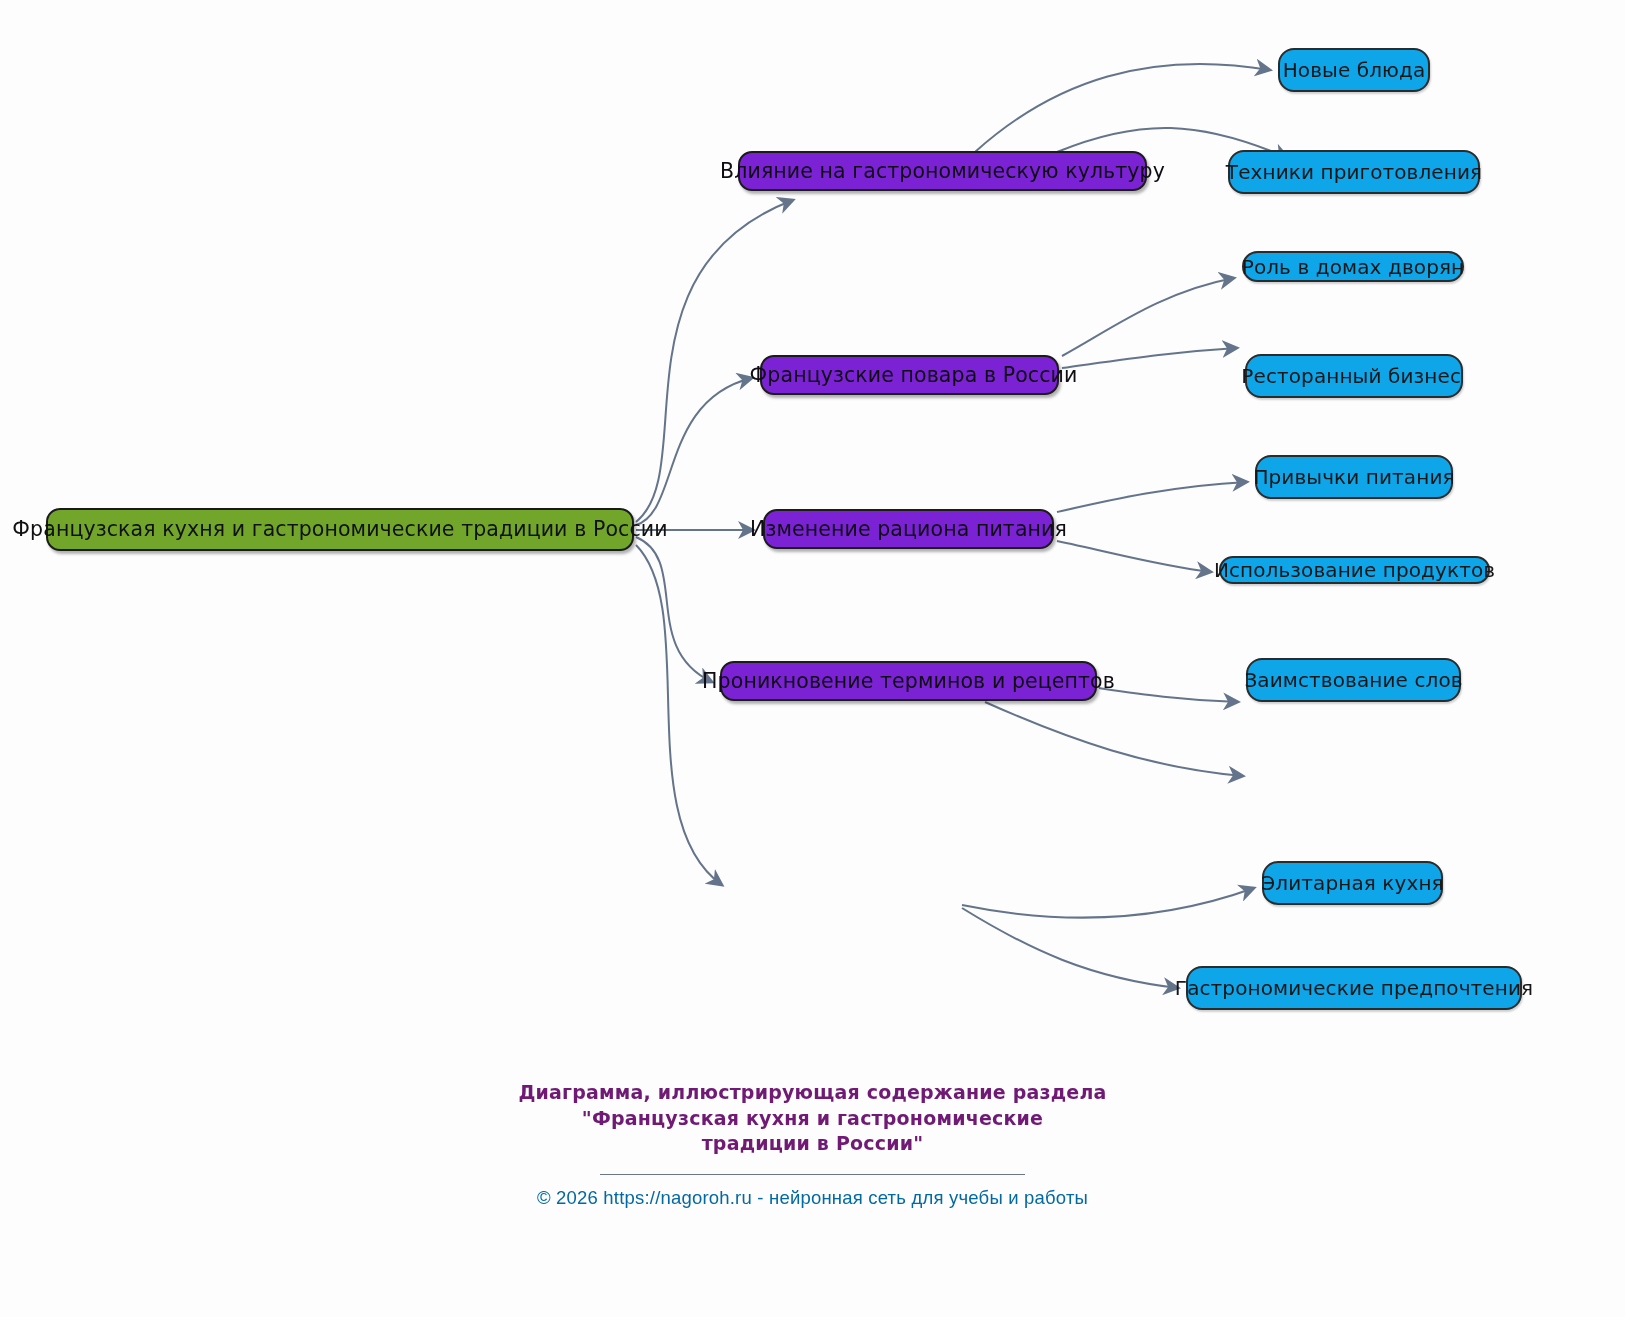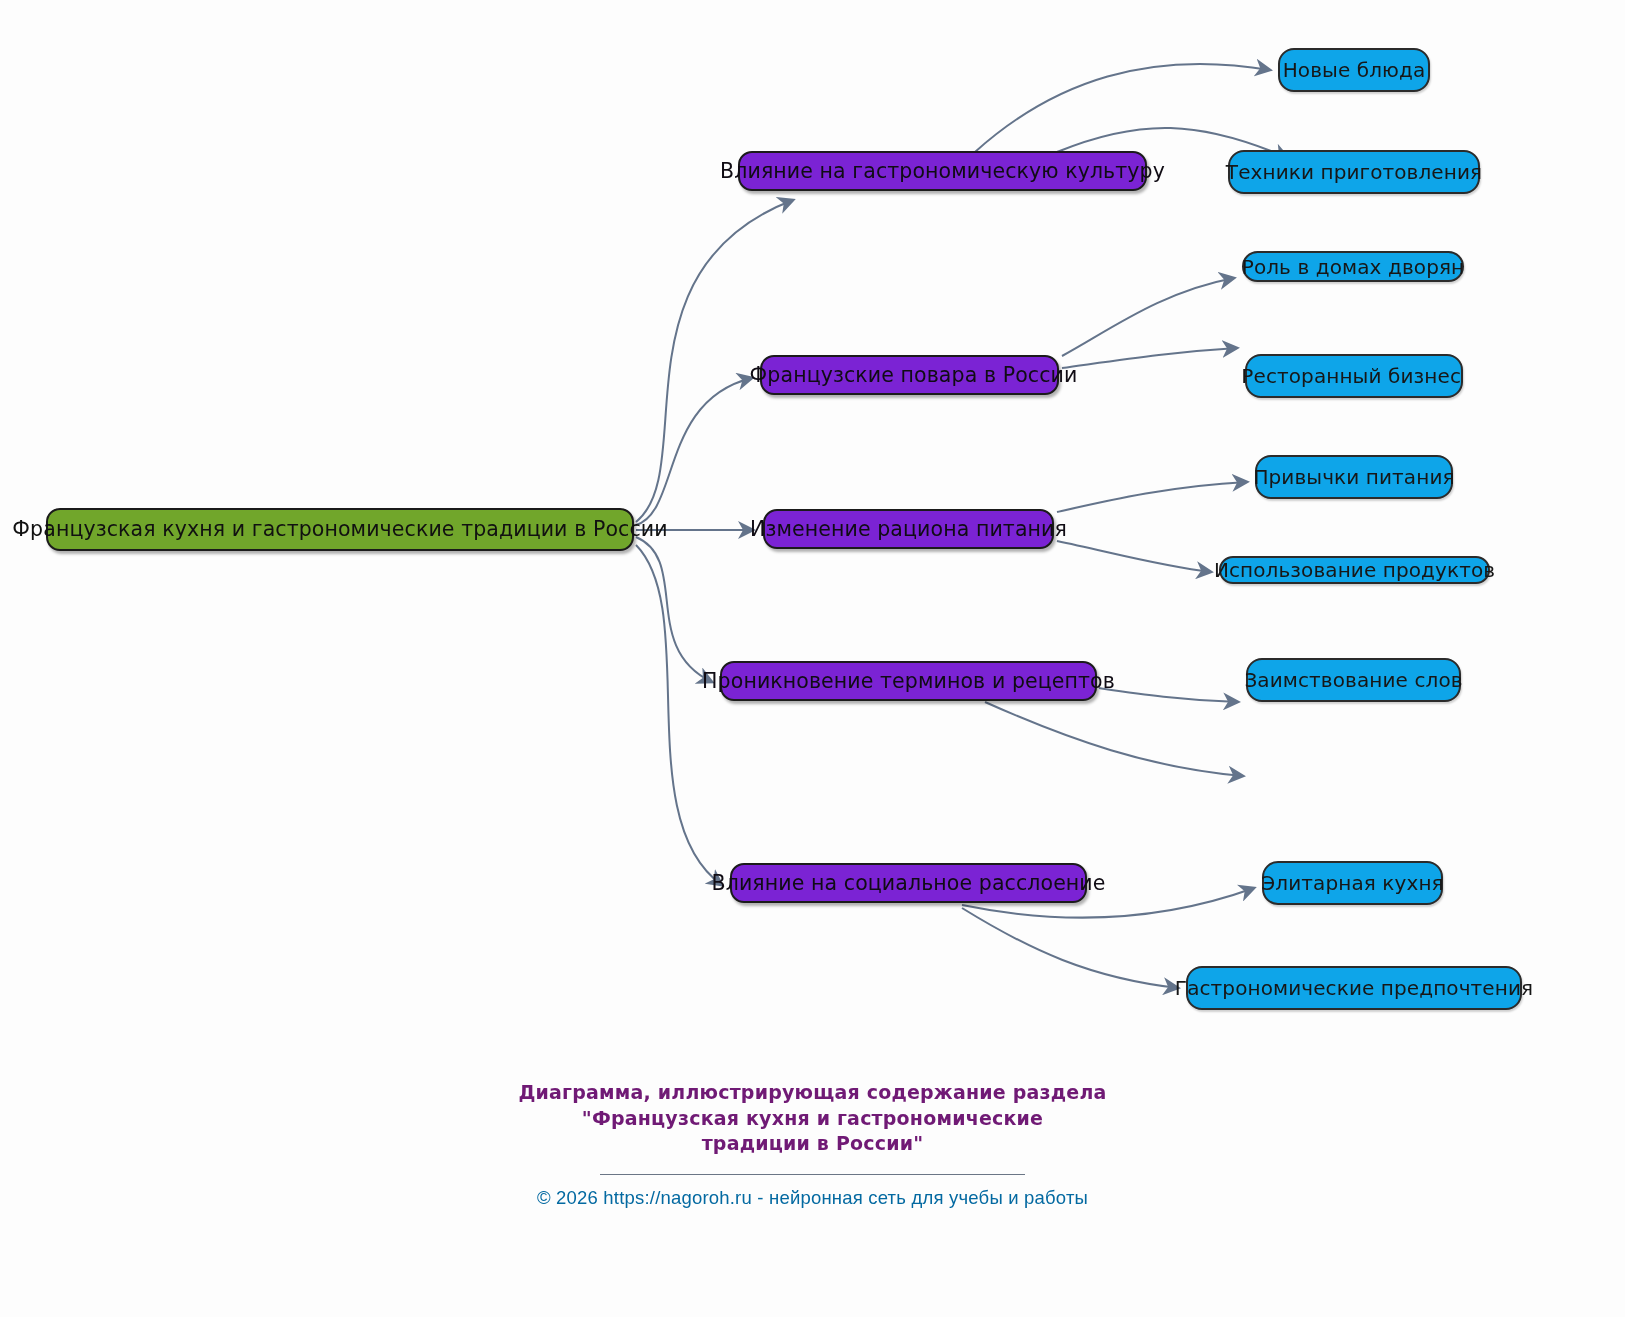--- a/index.html
+++ b/index.html
@@ -165,23 +165,20 @@
     <span>Использование продуктов</span>
   </div>
 
   <div class="node node-branch" style="left:720px; top:661px; width:377px; height:40px;">
     <span>Проникновение терминов и рецептов</span>
   </div>
   <div class="node node-leaf" style="left:1246px; top:658px; width:215px; height:44px;">
     <span>Заимствование слов</span>
   </div>
 
-  <div class="node node-branch" style="left:730px; top:863px; width:357px; height:40px;">
-    <span>Влияние на социальное расслоение</span>
-  </div>
   <div class="node node-leaf" style="left:1262px; top:861px; width:181px; height:44px;">
     <span>Элитарная кухня</span>
   </div>
   <div class="node node-leaf" style="left:1186px; top:966px; width:336px; height:44px;">
     <span>Гастрономические предпочтения</span>
   </div>
 
   <div id="footer">
     <div class="caption">
       <span class="caption-line">Диаграмма, иллюстрирующая содержание раздела</span>

